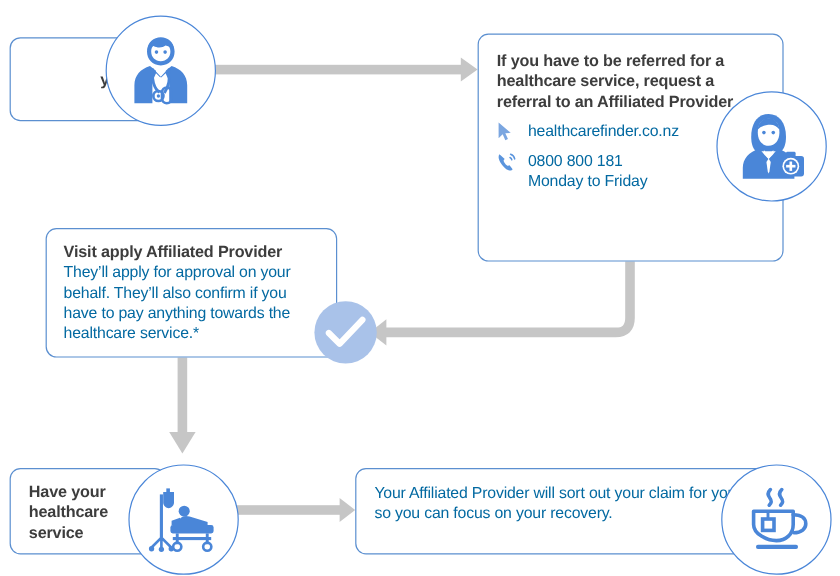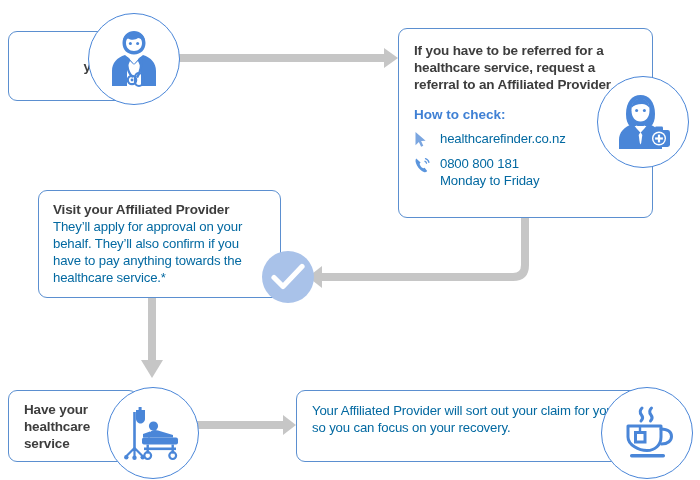--- a/index.html
+++ b/index.html
@@ -172,21 +172,20 @@
       <path d="M23 29 C22 38 24.5 46 29 49" fill="none" stroke="#4a86d8" stroke-width="2.4"></path>
       <path d="M37 29 C38 38 36 45 33 49.5" fill="none" stroke="#4a86d8" stroke-width="2.4"></path>
       <circle cx="28" cy="52" r="4.2" fill="none" stroke="#4a86d8" stroke-width="2.2"></circle>
       <circle cx="28" cy="52" r="1.4" fill="#4a86d8"></circle>
       <rect x="31" y="45" width="8" height="13" rx="4" fill="none" stroke="#4a86d8" stroke-width="2.2"></rect>
     </svg>
   </div>
 
   <div class="node-box" id="box-referral">
     <div class="txt-head" style="width:205px;">If you have to be referred for a healthcare service, request a referral to an Affiliated Provider</div>
-    <div class="txt-blue" style="margin-top:13px;">How to check:</div>
 
     <div class="check-row">
       <span class="ic">
         <svg width="13" height="17" viewBox="0 0 13 17">
           <path d="M1.5 1 L1.5 14.2 L4.9 10.9 L7.1 15.8 L9.3 14.8 L7.1 10.1 L11.6 9.7 Z" fill="#7ba6e0"></path>
         </svg>
       </span>
       <span class="txt-body">healthcarefinder.co.nz</span>
     </div>
 
@@ -227,21 +226,21 @@
       <rect x="36" y="38" width="22" height="17" rx="2.4" fill="#4a86d8"></rect>
       <rect x="43" y="34.5" width="8" height="4" rx="1.2" fill="#4a86d8"></rect>
       <circle cx="47" cy="46.5" r="7" fill="#ffffff"></circle>
       <circle cx="47" cy="46.5" r="5.6" fill="#4a86d8"></circle>
       <rect x="45.9" y="42.6" width="2.2" height="7.8" fill="#ffffff"></rect>
       <rect x="43.1" y="45.4" width="7.8" height="2.2" fill="#ffffff"></rect>
     </svg>
   </div>
 
   <div class="node-box" id="box-provider">
-    <div class="txt-head">Visit your Affiliated Provider</div>
+    <div class="txt-head">Visit apply Affiliated Provider</div>
     <div class="txt-body" style="width:212px;">They’ll apply for approval on your behalf. They’ll also confirm if you have to pay anything towards the healthcare service.*</div>
   </div>
 
   <div id="check-circle">
     <svg width="34" height="30" viewBox="0 0 34 30">
       <path d="M3 15.5 L12 24.5 L31 4.5" fill="none" stroke="#ffffff" stroke-width="5.2" stroke-linecap="round" stroke-linejoin="round"></path>
     </svg>
   </div>
 
   <div class="node-box" id="box-have">

